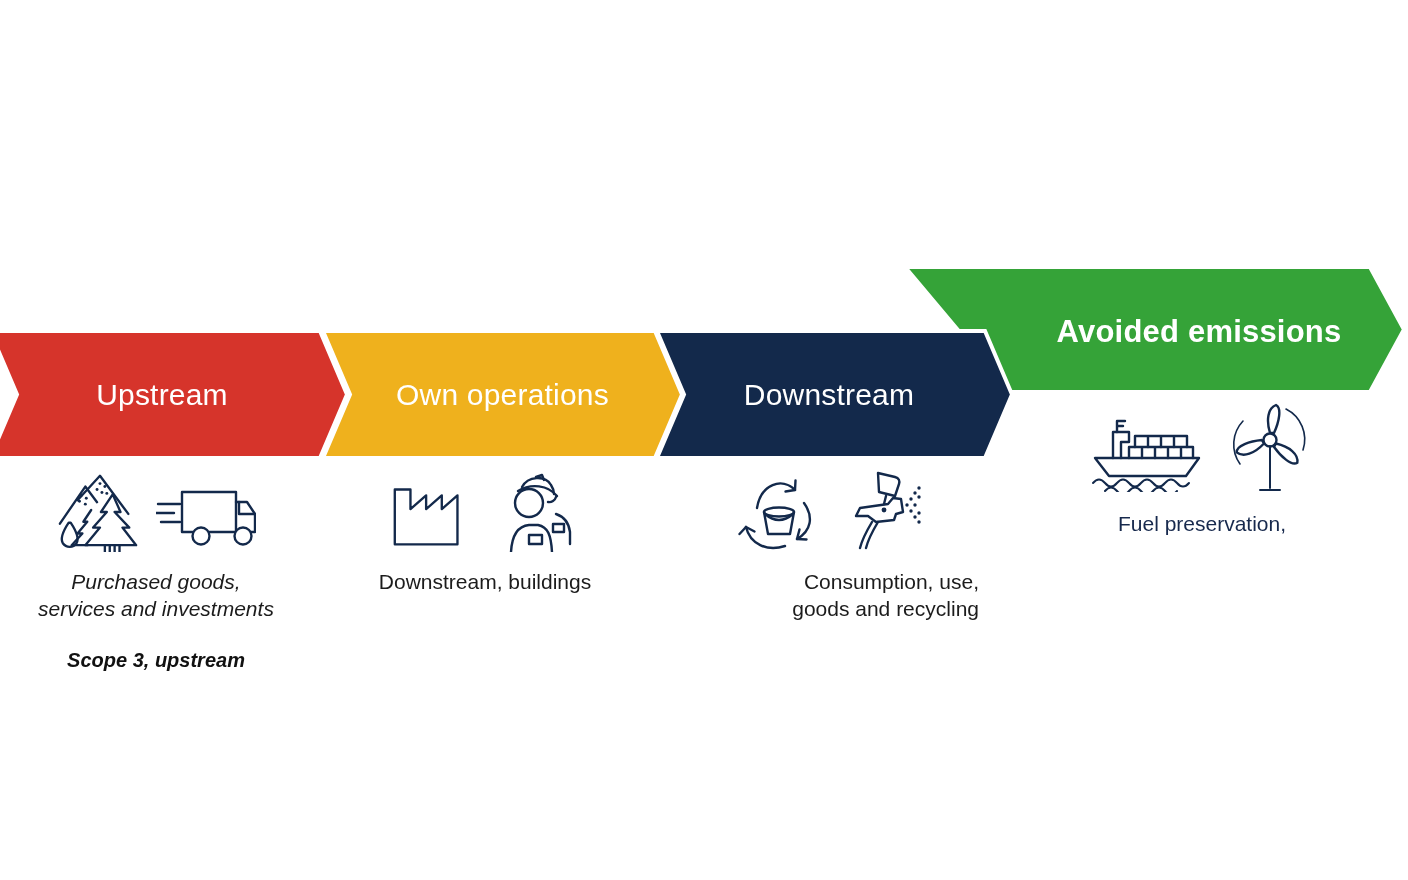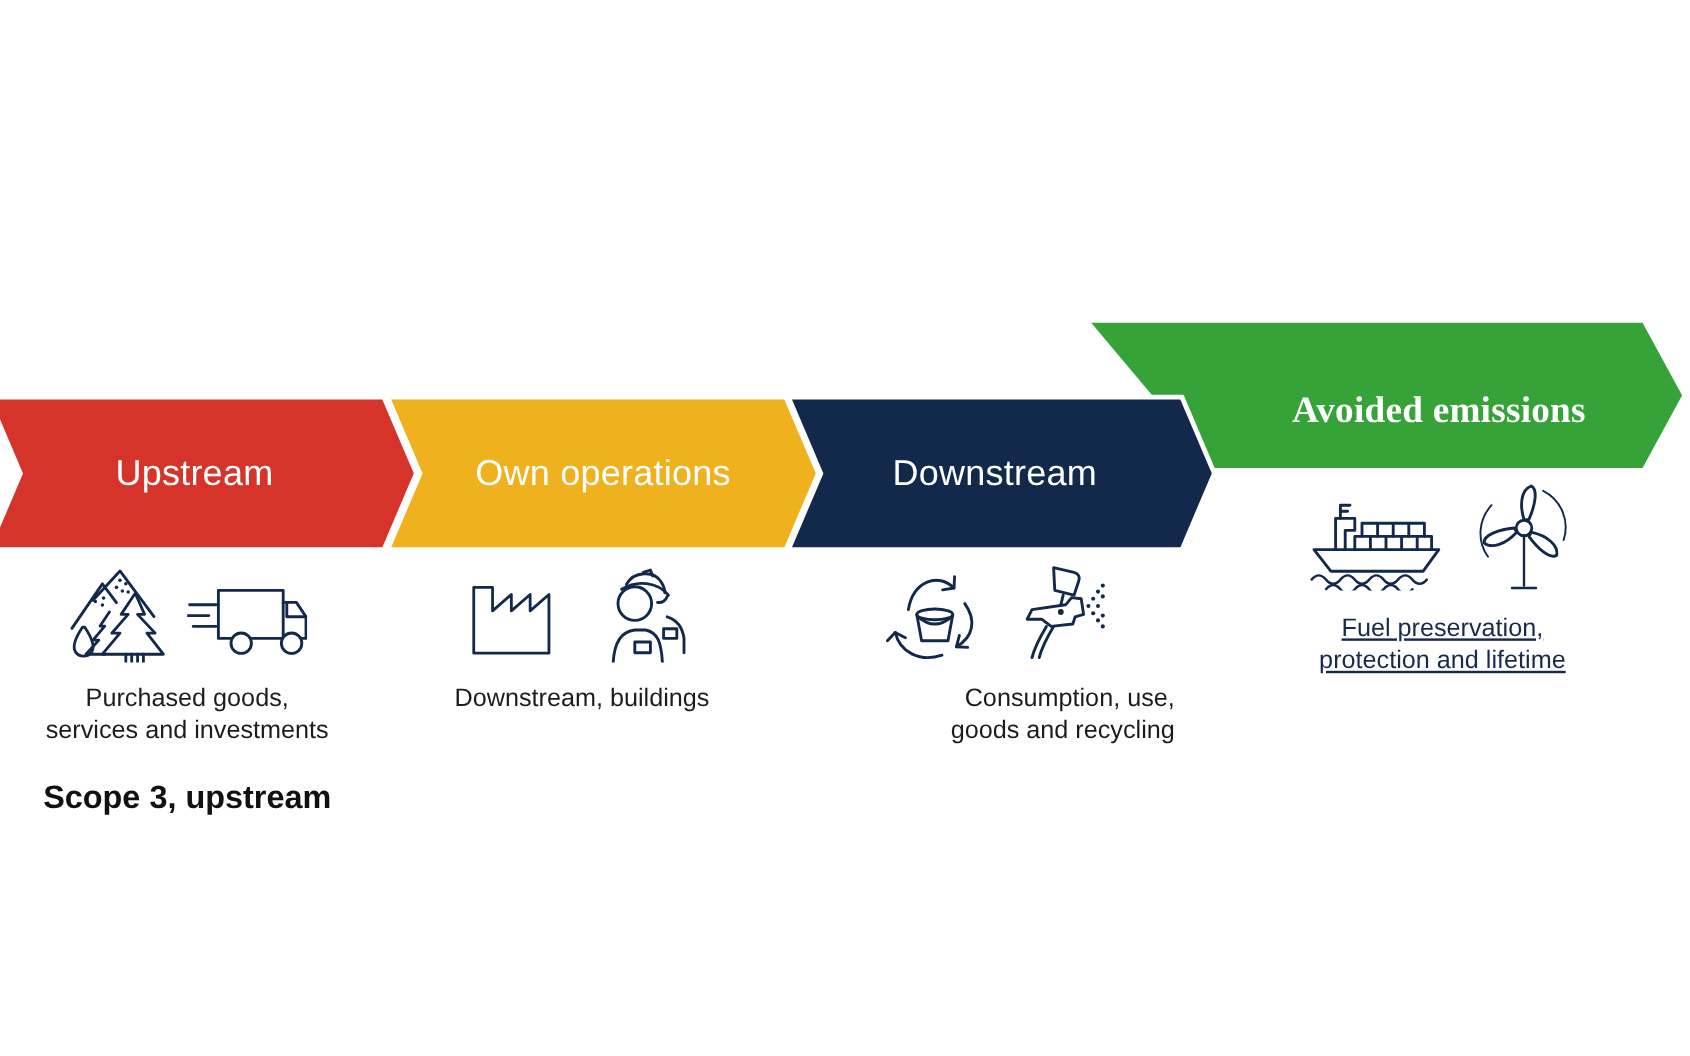--- a/index.html
+++ b/index.html
@@ -29,44 +29,44 @@
     height:86px;
   }
   .icon { stroke:var(--icon_stroke,#13294b); fill:none;
           stroke-width:2.4; stroke-linecap:round; stroke-linejoin:round; }
   .icon .dot { fill:var(--icon_stroke,#13294b); stroke:none; }
   .icon .mask { fill:#ffffff; }
   .desc {
     margin-top:16px; font-size:21px; line-height:27px;
     color:var(--text_dark,#1c1c1c);
   }
-  .desc.navy { color:var(--text_navy,#17294d);text-decoration:underline; }
+  .desc.navy { color:var(--text_navy,#17294d); }
   .scope {
-    margin-top:27px; font-size:27px; font-weight:700;
+    margin-top:27px; font-size:20px; font-weight:700;
     color:var(--text_scope,#111111);
   }
 </style>
 </head>
 <body>
 
 <div class="canvas">
 
   <svg class="chevron-svg" viewBox="0 0 1408 880">
     <polygon class="chev chev-avoided" points="905,267 1370,267 1404,329.5 1370,392 1010,392"></polygon>
     <polygon class="chev chev-upstream" points="-10,331 320,331 347,394.5 320,458 -10,458 17,394.5"></polygon>
     <polygon class="chev chev-own" points="323,331 655,331 682,394.5 655,458 323,458 350,394.5"></polygon>
     <polygon class="chev chev-downstream" points="657,331 985,331 1012,394.5 985,458 657,458 684,394.5"></polygon>
   </svg>
 
   <div class="arrow-label" style="left:-10px; top:331px; width:344px; height:127px;">Upstream</div>
   <div class="arrow-label" style="left:679px; top:331px; width:300px; height:127px;">Downstream</div>
   <div class="arrow-label" style="left:350px; top:331px; width:305px; height:127px;">Own operations</div>
-  <div class="arrow-label avoided" style="left:1013px; top:279px; width:372px; height:125px;font-family:Liberation Serif, serif;">Avoided emissions</div>
+  <div class="arrow-label avoided" style="left:1013px; top:269px; width:372px; height:125px;">Avoided emissions</div>
 
-  <div class="col" style="left:0px; top:466px; width:312px;">
+  <div class="col" style="left:0px; top:466px; width:312px;font-style:italic;">
     <div class="icons">
       <svg class="icon" width="86" height="84" viewBox="0 0 88 84">
         <polyline points="4,56 30,18 42,34"></polyline>
         <polyline points="22,32 45,7 74,46"></polyline>
         <g class="dot">
           <circle cx="26" cy="27" r="1.5"></circle>
             <circle cx="31" cy="30" r="1.5"></circle>
           <circle cx="24" cy="33" r="1.5"></circle>
             <circle cx="30" cy="36" r="1.5"></circle>
           <circle cx="45" cy="15" r="1.5"></circle>
@@ -174,17 +174,16 @@
         <path d="M43,33 C39,20 41,8 49,5 C55,8 52,22 47,33 Z"></path>
         <path d="M43,33 C39,20 41,8 49,5 C55,8 52,22 47,33 Z" transform="rotate(120 43 40)"></path>
         <path d="M43,33 C39,20 41,8 49,5 C55,8 52,22 47,33 Z" transform="rotate(240 43 40)"></path>
         <circle cx="43" cy="40" r="6.5"></circle>
         <path d="M13,64 A34,34 0 0 1 16,21" stroke-width="1.6"></path>
         <path d="M59,9 A34,34 0 0 1 76,50" stroke-width="1.6"></path>
       </svg>
     </div>
     <div class="desc navy">
       <div>Fuel preservation,</div>
-      <div>protection and lifetime</div>
     </div>
   </div>
 
 </div>
 
 </body></html>

